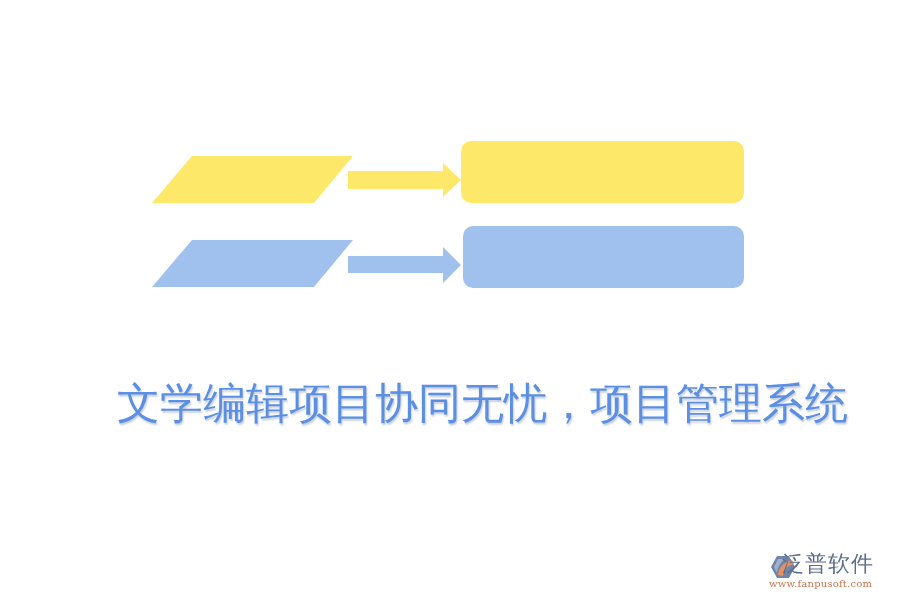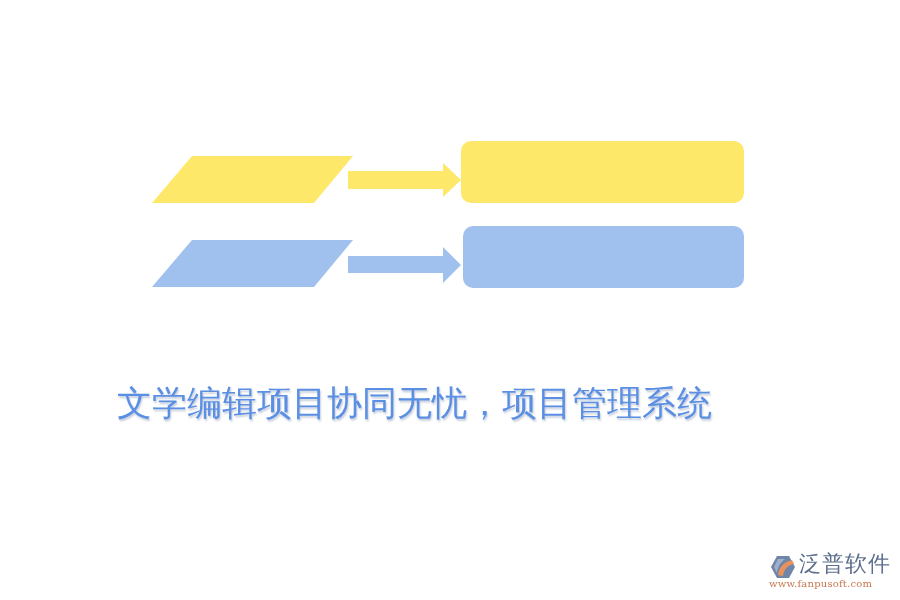--- a/index.html
+++ b/index.html
@@ -4,29 +4,29 @@
 <style>
   html, body { margin: 0; padding: 0; }
   body {
     width: 900px; height: 600px; background: #ffffff;
     position: relative; overflow: hidden;
     font-family: "DejaVu Sans", sans-serif;
   }
   .diagram { position: absolute; left: 0; top: 0; width: 900px; height: 300px; }
   .caption {
     position: absolute; left: 117px; top: 372px; width: 700px;
-    color: #5b8fe3; font-size: 35px; line-height: 63px;
+    color: #5b8fe3; font-size: 43px; line-height: 63px;
     letter-spacing: 0px; white-space: nowrap;
     text-shadow: 1px 2px 2px rgba(90,110,150,0.35);
   }
   .caption div { height: 63px; }
   .logo { position: absolute; left: 768px; top: 552px; width: 126px; height: 42px; }
   .logo-icon { position: absolute; left: 2px; top: 3px; width: 26px; height: 24px; }
   .logo-name {
-    position: absolute; left: 31px; top: -1px; font-size: 22px; line-height: 26px;
+    position: absolute; left: 14px; top: -1px; font-size: 22px; line-height: 26px;
     color: #5d6f8d; white-space: nowrap; letter-spacing: 1px; text-align: right;
   }
   .logo-url {
     position: absolute; left: 1px; top: 26px; font-family: "DejaVu Serif", serif;
     font-size: 10px; line-height: 12px; color: #c9774e; white-space: nowrap; letter-spacing: 0.2px;
   }
 </style>
 </head>
 <body>
 

